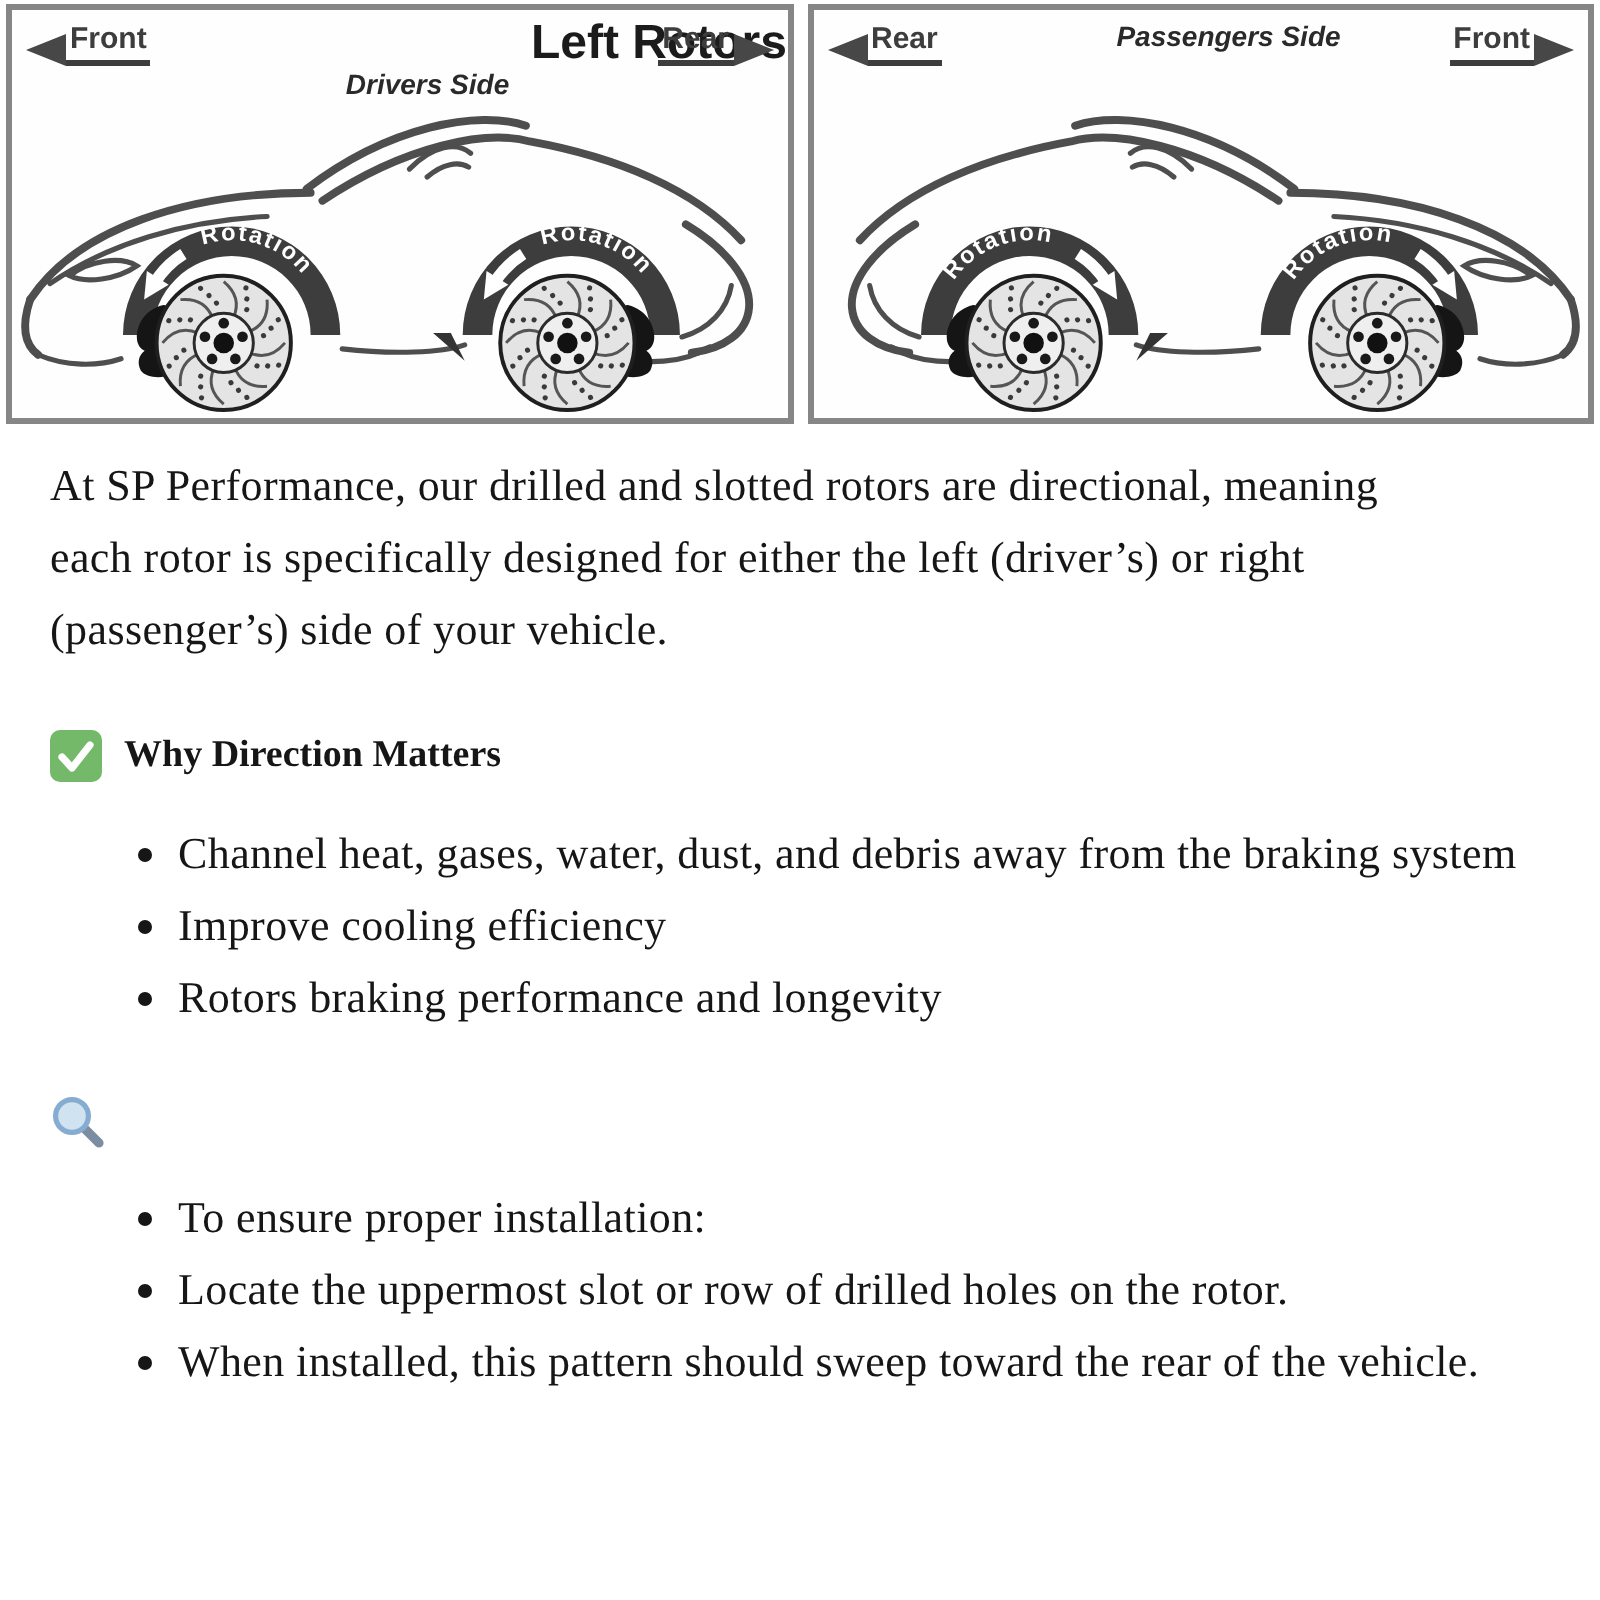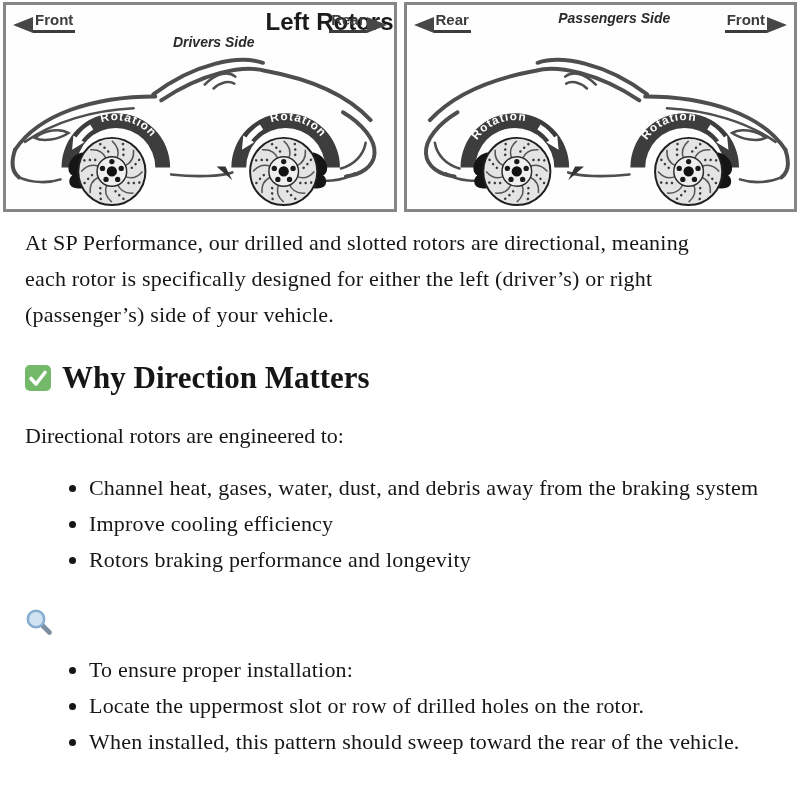--- a/index.html
+++ b/index.html
@@ -26,21 +26,21 @@
   .thinline{stroke:#4e4e4e;stroke-width:2.6;fill:none;stroke-linecap:round;}
   .rotArrow{stroke:#ffffff;stroke-width:6;fill:none;}
   .rotTxt{font-family:"Liberation Sans",sans-serif;font-weight:bold;font-size:12px;
           fill:#ffffff;letter-spacing:1px;}
 
   
   .article{padding:0 30px 0 25px;}
   .intro{font-size:22px;line-height:36px;margin:13px 0 0 0;max-width:705px;
          letter-spacing:0.2px;}
   .sec-head{display:flex;align-items:center;gap:11px;margin:30px 0 0 0;
-            font-size:31px;line-height:30px;}
+            font-size:19px;line-height:30px;}
   .sec-head.bold{font-weight:bold;}
   .sec-head .ico{flex:0 0 auto;display:block;}
   .lead{font-size:22px;line-height:36px;margin:25px 0 0 0;}
   ul.blt{margin:16px 0 0 0;padding:0 0 0 64px;max-width:700px;}
   ul.blt li{font-size:22px;line-height:36px;letter-spacing:0.2px;}
 </style>
 </head>
 <body>
 
 <svg width="0" height="0" style="position:absolute" aria-hidden="true">
@@ -218,21 +218,20 @@
     <p class="intro">At SP Performance, our drilled and slotted rotors are directional, meaning each rotor is specifically designed for either the left (driver’s) or right (passenger’s) side of your vehicle.</p>
 
     <div class="sec-head bold">
       <svg class="ico" width="26" height="26" viewBox="0 0 26 26">
         <rect x="0" y="0" width="26" height="26" rx="5" fill="#74b969"></rect>
         <path d="M6,13.5 L11,19 L20,7.5" stroke="#ffffff" stroke-width="3.6" fill="none" stroke-linecap="round" stroke-linejoin="round"></path>
       </svg>
       <span>Why Direction Matters</span>
     </div>
 
-    <p class="lead">Directional rotors are engineered to:</p>
 
     <ul class="blt">
       <li>Channel heat, gases, water, dust, and debris away from the braking system</li>
       <li>Improve cooling efficiency</li>
       <li>Rotors braking performance and longevity</li>
     </ul>
 
     <div class="sec-head">
       <svg class="ico" width="28" height="28" viewBox="0 0 28 28">
         <line x1="17.5" y1="17.5" x2="24.5" y2="24.5" stroke="#7b8da2" stroke-width="4.6" stroke-linecap="round"></line>

